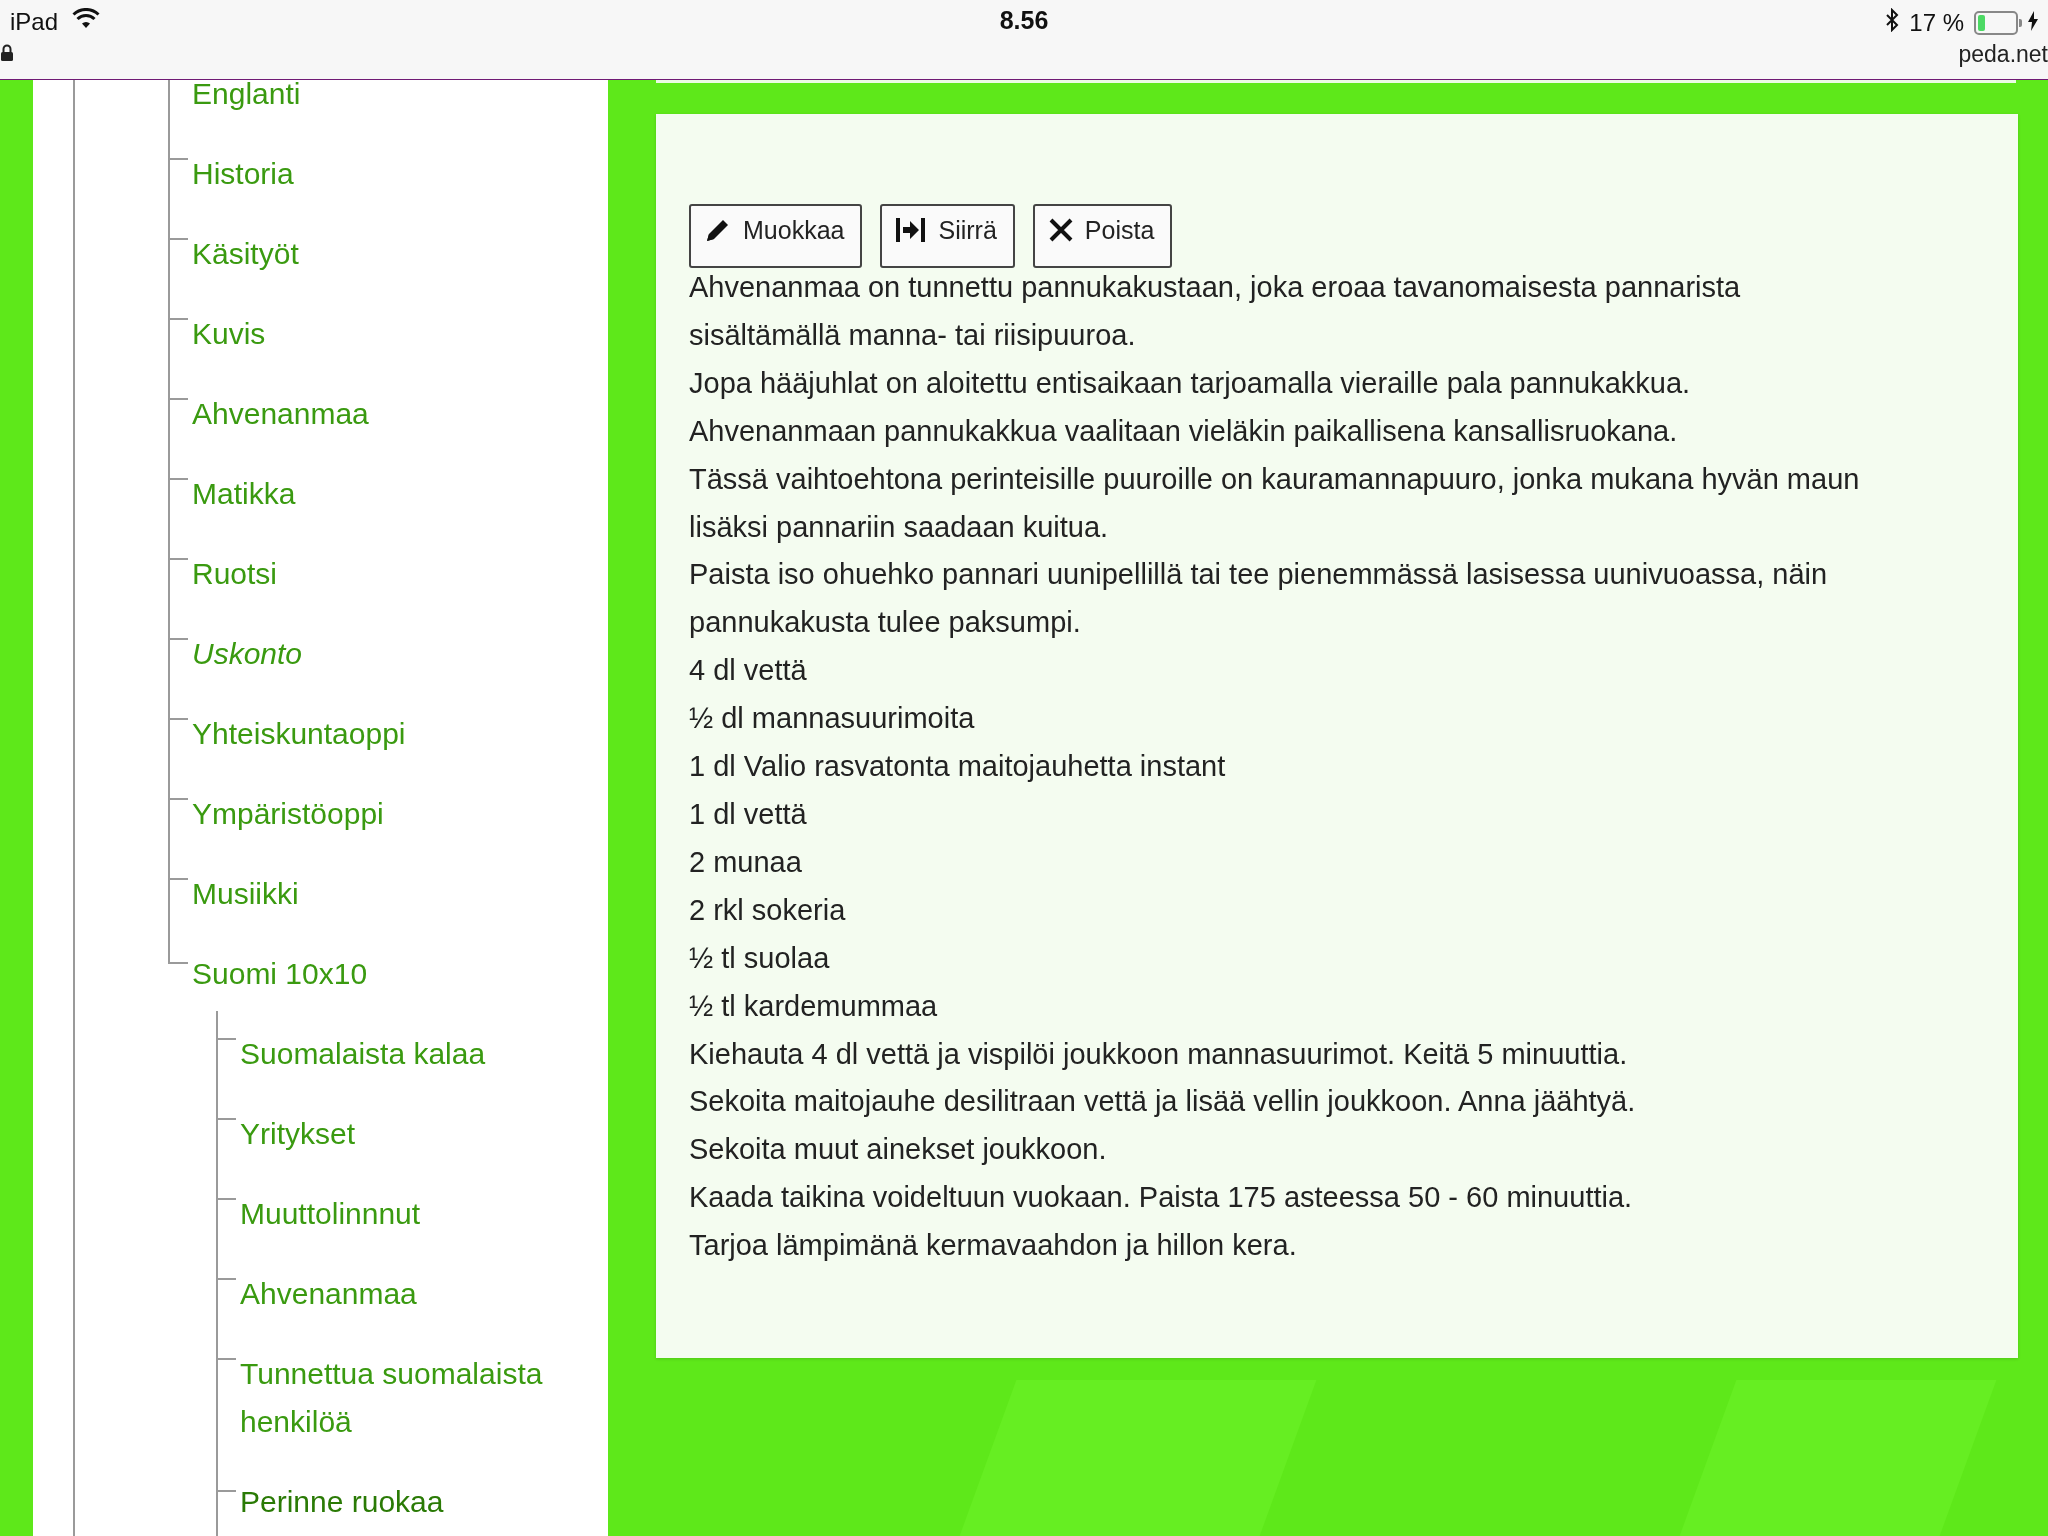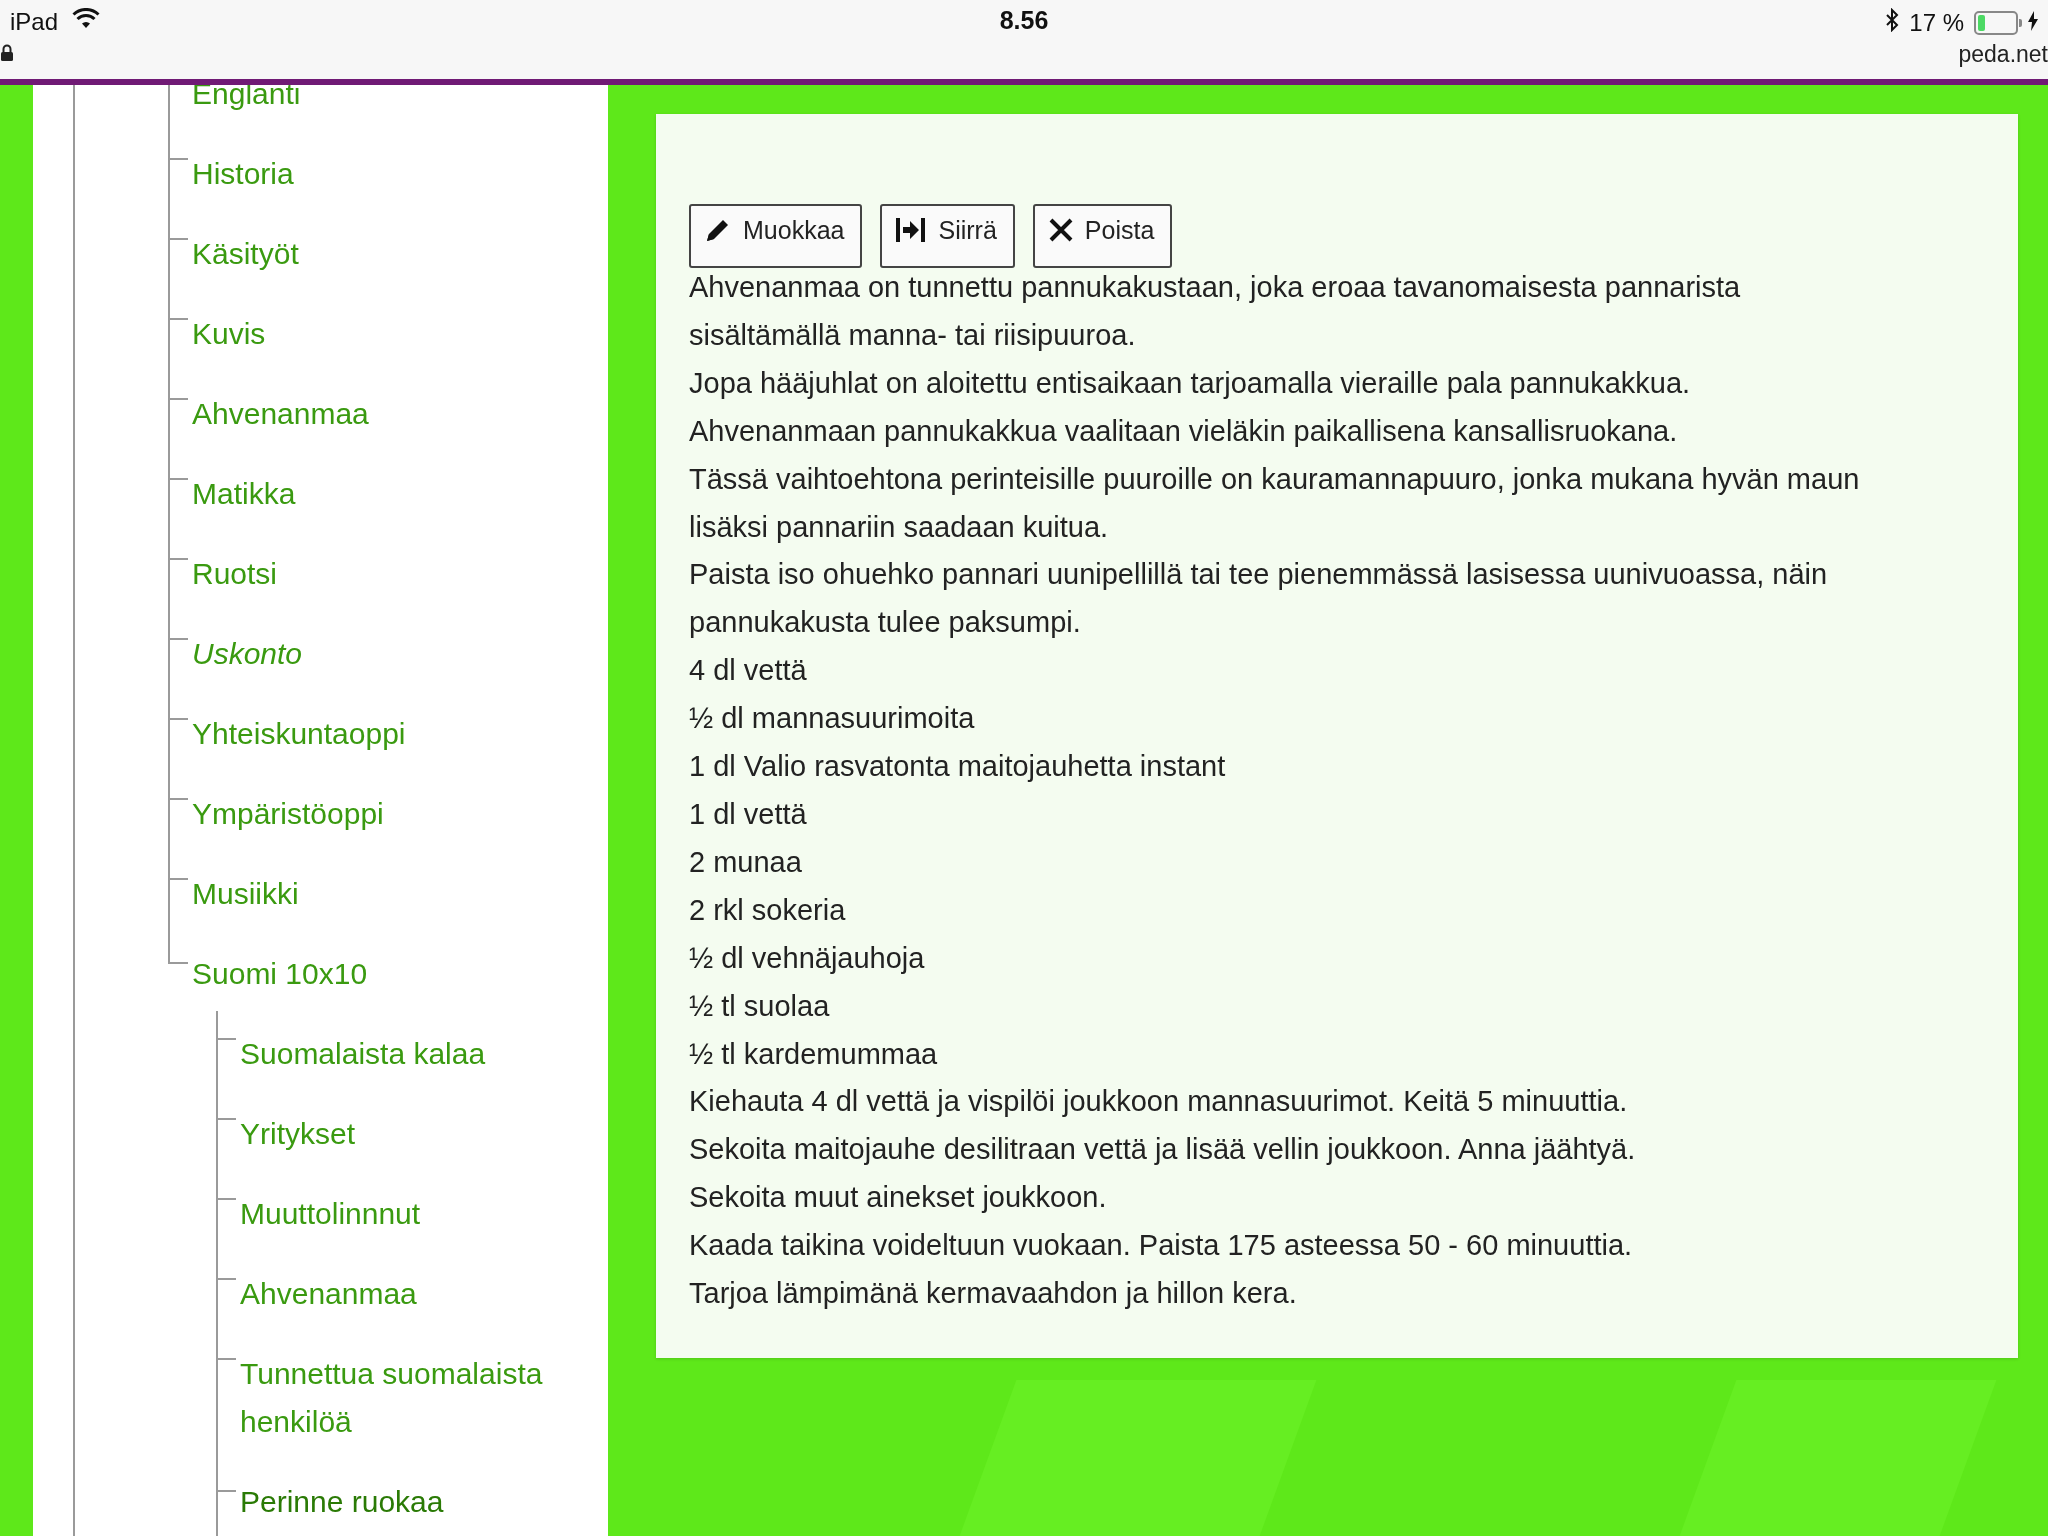--- a/index.html
+++ b/index.html
@@ -4,21 +4,21 @@
 <style>
   html, body { margin:0; padding:0; }
   body {
     width:2048px; height:1536px; overflow:hidden; position:relative;
     font-family: "Liberation Sans", "DejaVu Sans", sans-serif;
     background:#5ee81a;
   }
   
   .statusbar {
     position:absolute; left:0; top:0; width:2048px; height:79px;
-    background:#f7f7f7; border-bottom:6px solid #701a75; z-index:5;
+    background:#f7f7f7; border-bottom:1px solid #701a75; z-index:5;
   }
   .sb-left { position:absolute; left:10px; top:8px; font-size:24px; color:#111; display:flex; align-items:center; gap:14px; }
   .sb-center { position:absolute; left:0; right:0; top:6px; text-align:center; }
   .sb-time { font-size:25px; font-weight:bold; color:#111; }
   .sb-url { font-size:23px; color:#222; margin-top:6px; display:flex; justify-content:space-between; align-items:center; gap:6px; }
   .sb-right { position:absolute; right:10px; top:8px; font-size:24px; color:#111; display:flex; align-items:center; gap:10px; }
   .battery { width:40px; height:20px; border:2px solid #888; border-radius:5px; position:relative; }
   .battery::after { content:""; position:absolute; right:-6px; top:6px; width:3px; height:8px; background:#888; border-radius:0 2px 2px 0; }
   .battery .lvl { position:absolute; left:2px; top:2px; bottom:2px; width:7px; background:#4cd964; border-radius:2px; }
 
@@ -176,21 +176,20 @@
     <p>Tässä vaihtoehtona perinteisille puuroille on kauramannapuuro, jonka mukana hyvän maun</p>
     <p>lisäksi pannariin saadaan kuitua.</p>
     <p>Paista iso ohuehko pannari uunipellillä tai tee pienemmässä lasisessa uunivuoassa, näin</p>
     <p>pannukakusta tulee paksumpi.</p>
     <p>4 dl vettä</p>
     <p>½ dl mannasuurimoita</p>
     <p>1 dl Valio rasvatonta maitojauhetta instant</p>
     <p>1 dl vettä</p>
     <p>2 munaa</p>
     <p>2 rkl sokeria</p>
-    <p>½ dl vehnäjauhoja</p>
     <p>½ tl suolaa</p>
     <p>½ tl kardemummaa</p>
     <p>Kiehauta 4 dl vettä ja vispilöi joukkoon mannasuurimot. Keitä 5 minuuttia.</p>
     <p>Sekoita maitojauhe desilitraan vettä ja lisää vellin joukkoon. Anna jäähtyä.</p>
     <p>Sekoita muut ainekset joukkoon.</p>
     <p>Kaada taikina voideltuun vuokaan. Paista 175 asteessa 50 - 60 minuuttia.</p>
     <p>Tarjoa lämpimänä kermavaahdon ja hillon kera.</p>
   </div>
 </main>
 

